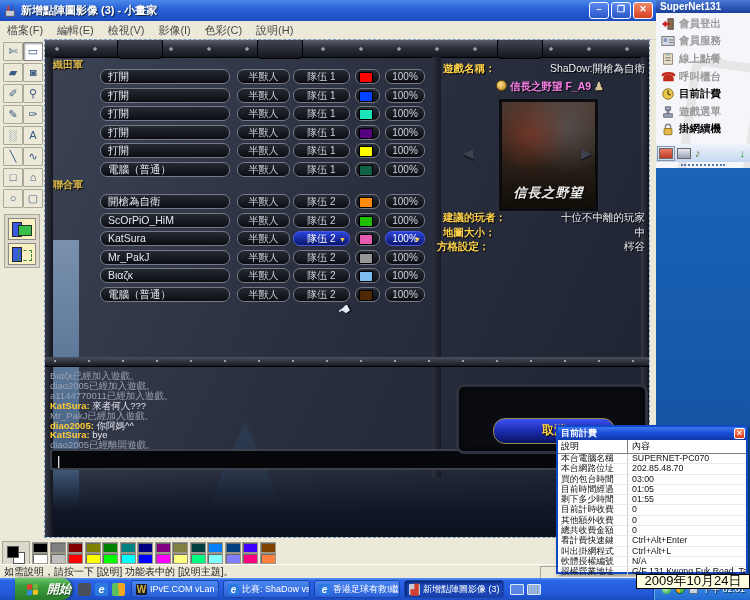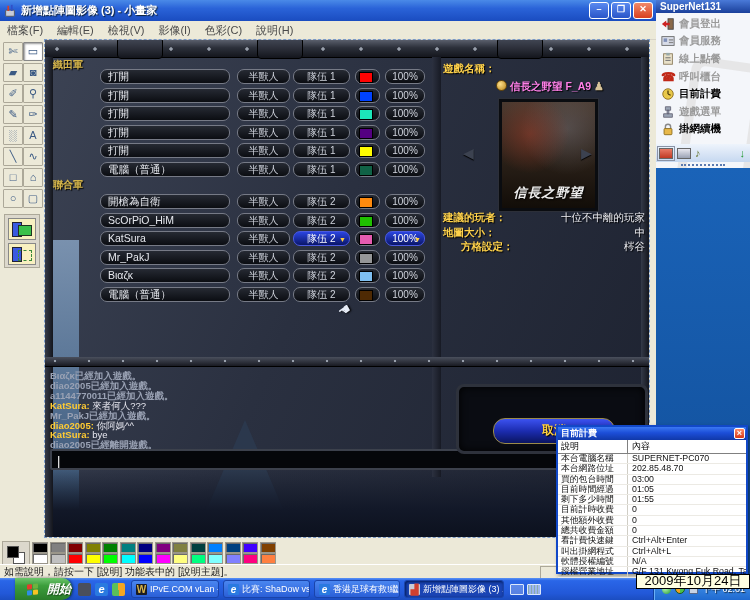--- a/index.html
+++ b/index.html
@@ -89,21 +89,21 @@
   .map-preview .calligraphy{position:absolute;left:0;right:0;bottom:6px;text-align:center;
     font-family:"Liberation Serif",serif;font-style:italic;font-weight:bold;font-size:13px;color:#eee;
     text-shadow:1px 1px 2px #000;letter-spacing:1px;}
   .map-arrow{position:absolute;font-size:14px;color:#3c4250;text-shadow:0 1px 1px #000;}
 
   
   .chatlog{position:absolute;left:5px;top:331px;width:570px;font-size:9.5px;line-height:9.9px;
     white-space:nowrap;overflow:hidden;}
   .chat-line{color:#e8e8f0;}
   .chat-line .cname{color:#ffcc33;font-weight:bold;}
-  .chat-line.system{color:#9aa2b4;font-weight:bold;}
+  .chat-line.system{color:#9aa2b4;}
   .chatbar{position:absolute;left:0;top:317px;width:604px;height:9px;
     background:linear-gradient(180deg,#4a4f5c,#181a22);border-bottom:1px solid #000;
     background-image:radial-gradient(circle 1.5px at 10px 4px,#99a0ac 0 1px,transparent 1.6px),
       linear-gradient(180deg,#4a4f5c,#181a22);background-size:34px 100%,100% 100%;background-repeat:repeat-x,no-repeat;}
   .chat-input{position:absolute;left:5px;top:409px;width:588px;height:21px;box-sizing:border-box;
     background:#05070a;border:2px solid #3c414c;border-radius:2px;color:#fff;}
   .chat-input .caret{position:absolute;left:5px;top:2px;font-size:13px;color:#fff;}
   .chat-input .ime{position:absolute;right:8px;top:3px;font-size:12px;color:#f0f0f0;}
 
   
@@ -384,31 +384,32 @@
             <div class="slot colorbox">
               <span class="swatch" style="background: rgb(78, 42, 4);"></span>
             </div>
             <div class="slot handicap"><span>100%</span></div>
           </div>
         </div>
 
       <span class="hand-cursor">☚</span>
 
       <div class="info-label" style="left:398px;top:22px">遊戲名稱：</div>
+      <div class="info-value" style="left:460px;top:22px;width:140px">ShaDow:開槍為自衛</div>
       <div class="map-line"><span class="coin"></span><span>信長之野望 F_A9</span><span class="pawn">♟</span></div>
       <span class="map-arrow" style="left:418px;top:105px">◀</span>
       <div class="map-preview">
         <div class="calligraphy">信長之野望</div>
       </div>
       <span class="map-arrow" style="left:536px;top:105px">▶</span>
       <div class="info-label" style="left:398px;top:171px">建議的玩者：</div>
       <div class="info-value" style="left:470px;top:171px;width:130px">十位不中離的玩家</div>
       <div class="info-label" style="left:398px;top:186px">地圖大小：</div>
       <div class="info-value" style="left:470px;top:186px;width:130px">中</div>
-      <div class="info-label" style="left:416px;top:200px">方格設定：</div>
+      <div class="info-label" style="left:392px;top:200px">方格設定：</div>
       <div class="info-value" style="left:470px;top:200px;width:130px">梣谷</div>
 
       <div class="chatbar"></div>
       <div class="chatlog">
 
       <div class="chat-line system"><span class="cname"></span> <span class="ctext">Βιαζκ已經加入遊戲。</span></div>
           <div class="chat-line system"><span class="cname"></span> <span class="ctext">diao2005已經加入遊戲。</span></div>
           <div class="chat-line system"><span class="cname"></span> <span class="ctext">a1144770011已經加入遊戲。</span></div>
           <div class="chat-line"><span class="cname">KatSura:</span> <span class="ctext">來者何人???</span></div>
           <div class="chat-line system"><span class="cname"></span> <span class="ctext">Mr_PakJ已經加入遊戲。</span></div>

